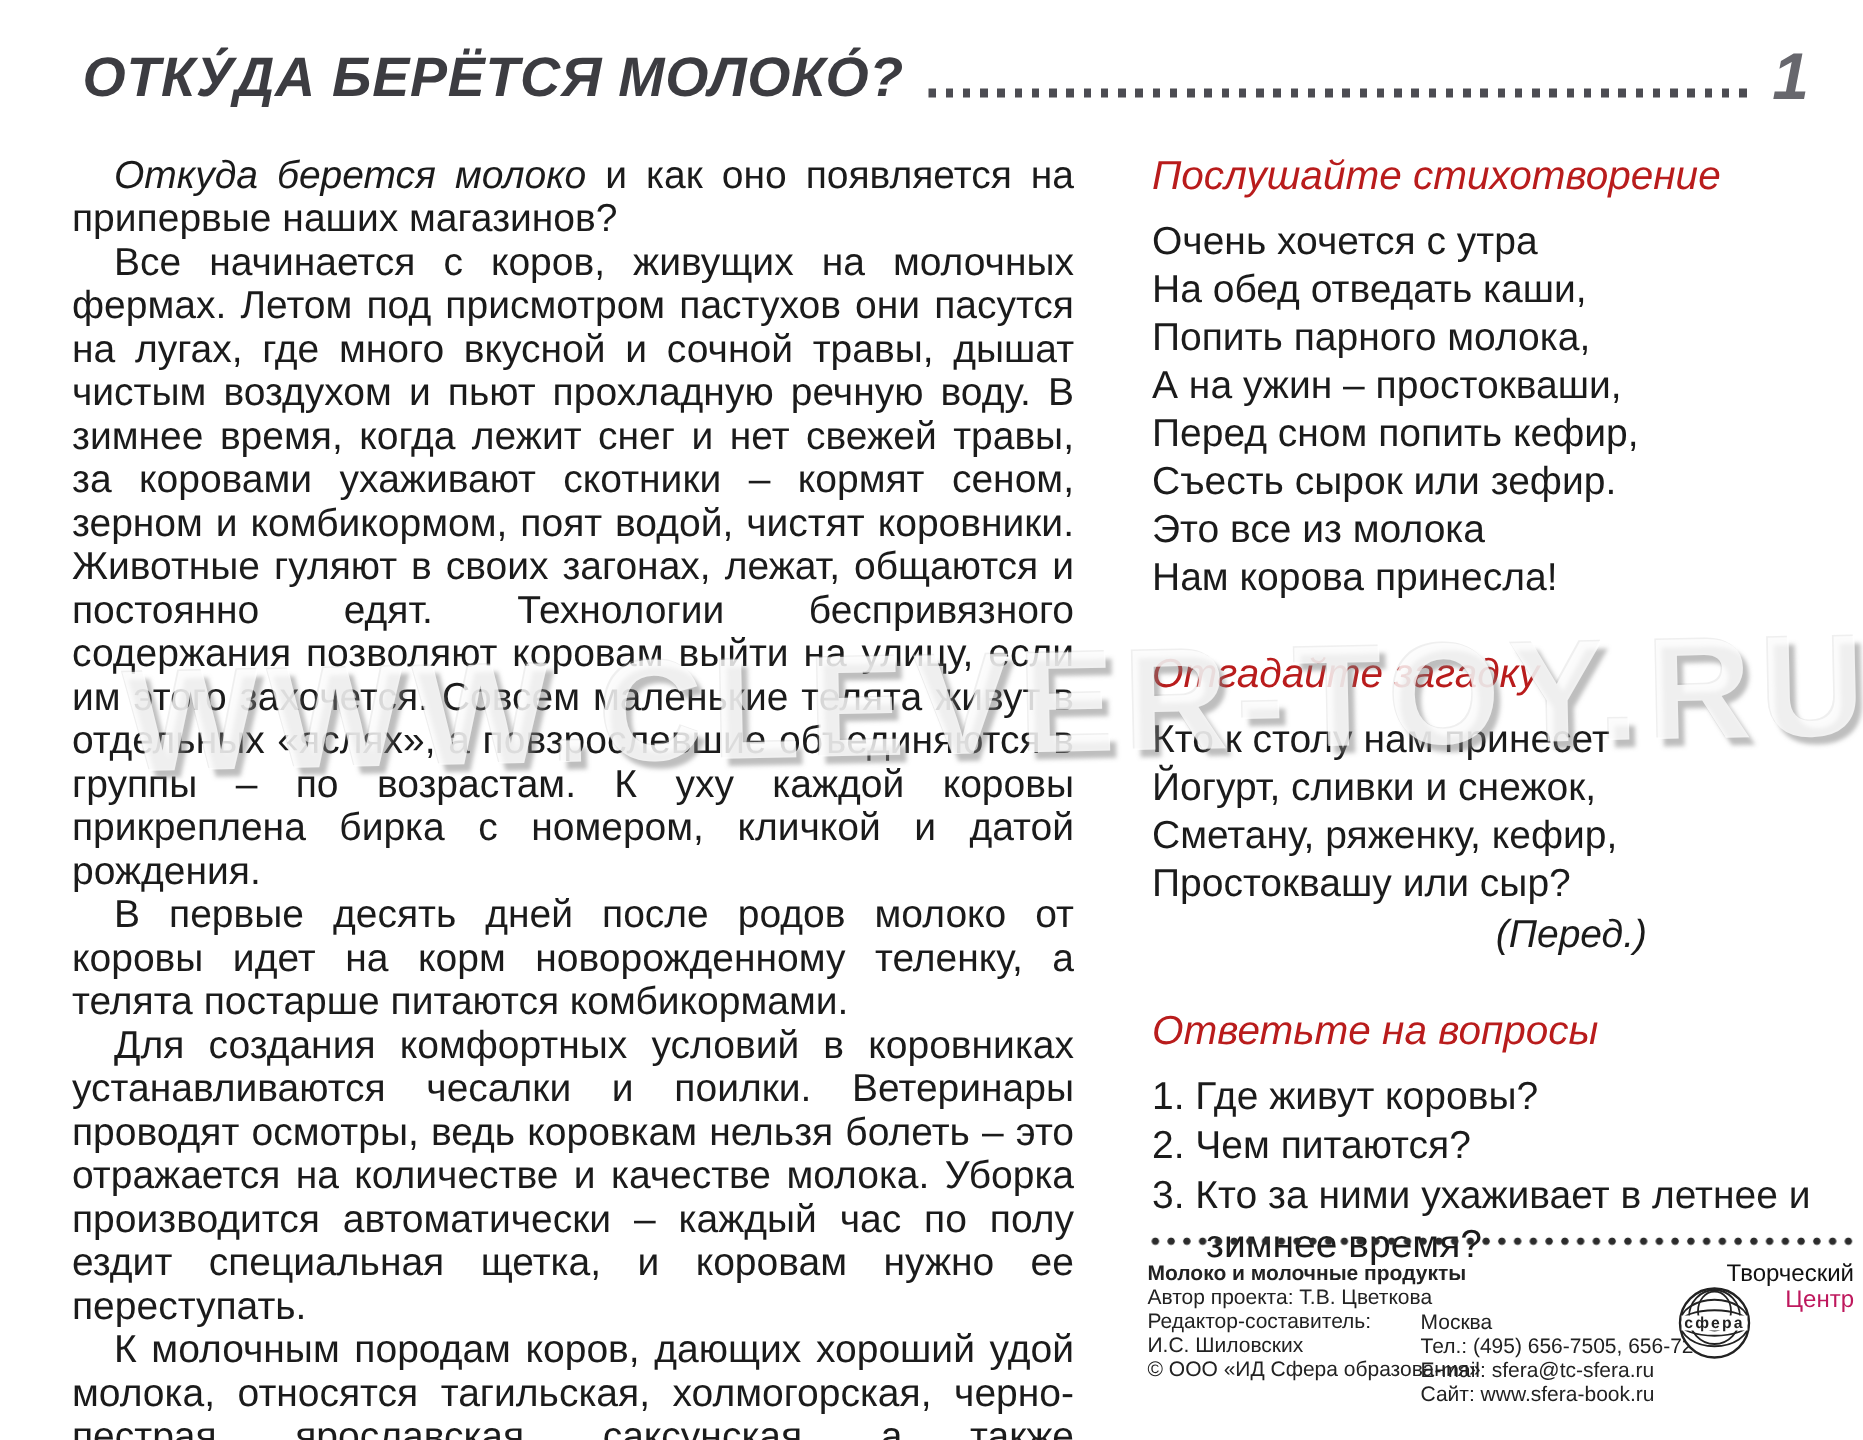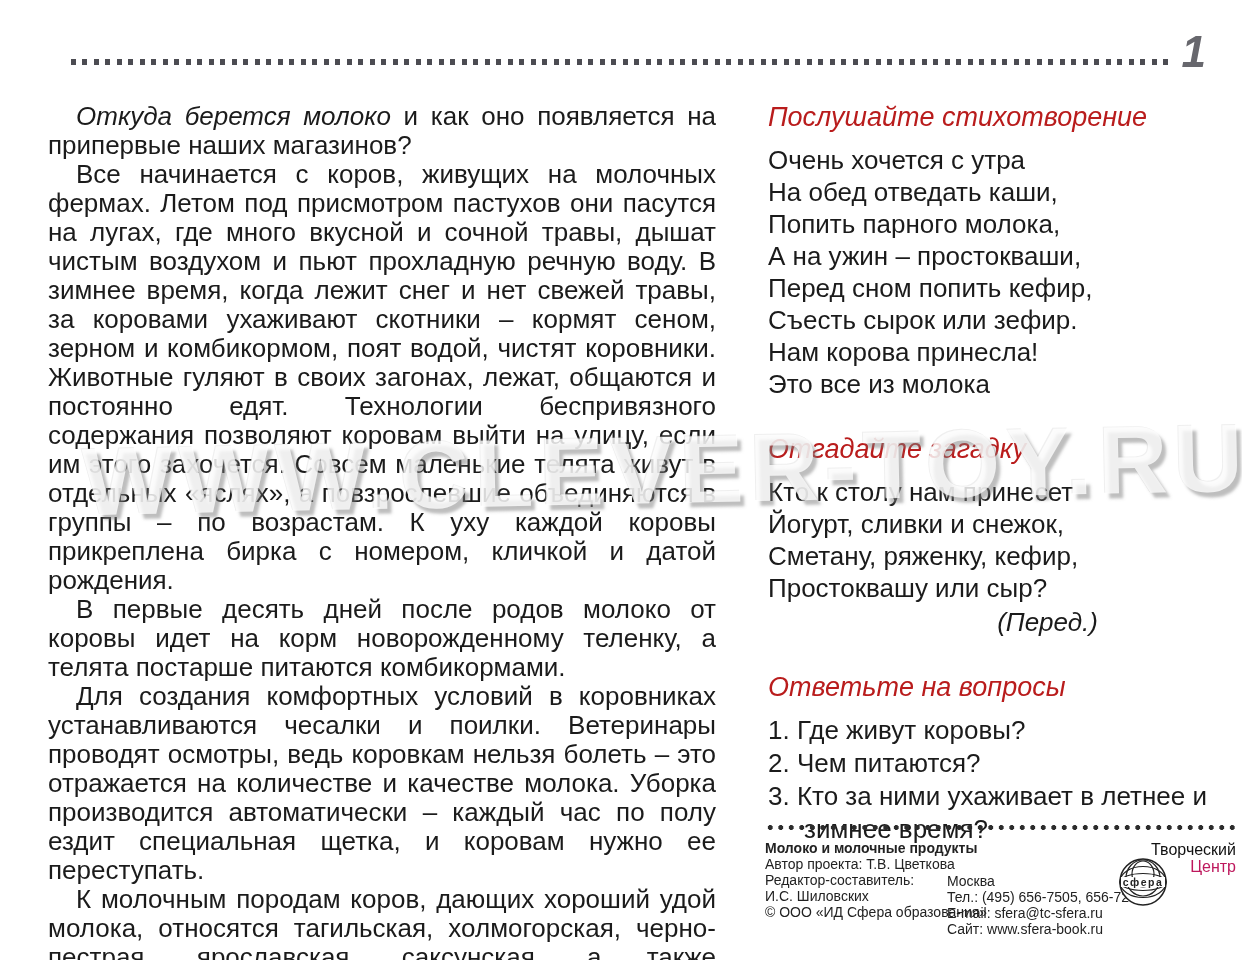--- a/index.html
+++ b/index.html
@@ -88,20 +88,21 @@
   .publisher-name1{position:absolute;right:2px;top:2px;font-size:16px;color:#111;}
   .publisher-name2{position:absolute;right:2px;top:19px;font-size:16px;color:#be185d;}
   .publisher-logo{position:absolute;left:12px;top:16px;}
 </style>
 </head>
 <body>
 
 <div class="page">
 
   <div class="title-row">
+    <div class="page-title">ОТКУ́ДА БЕРЁТСЯ МОЛОКО́?</div>
     <div class="title-leader"></div>
     <div class="page-number">1</div>
   </div>
 
   <div class="left-col">
     <p><span class="lead-italic">Откуда берется молоко</span><span> и как оно появляется на при­первые наших магазинов?</span></p>
     <p>Все начинается с коров, живущих на молочных фермах. Летом под присмотром пастухов они пасутся на лугах, где много вкусной и сочной травы, дышат чистым воздухом и пьют прохладную речную воду. В зимнее время, когда ле­жит снег и нет свежей травы, за коровами ухаживают скот­ники – кормят сеном, зерном и комбикормом, поят водой, чистят коровники. Животные гуляют в своих загонах, ле­жат, общаются и постоянно едят. Технологии беспривязно­го содержания позволяют коровам выйти на улицу, если им этого захочется. Совсем маленькие телята живут в отдель­ных «яслях», а повзрослевшие объединяются в группы – по возрастам. К уху каждой коровы прикреплена бирка с номером, кличкой и датой рождения.</p>
     <p>В первые десять дней после родов молоко от коровы идет на корм новорожденному теленку, а телята постарше питаются комбикормами.</p>
     <p>Для создания комфортных условий в коровниках уста­навливаются чесалки и поилки. Ветеринары проводят осмотры, ведь коровкам нельзя болеть – это отражается на количестве и качестве молока. Уборка производится автоматически – каждый час по полу ездит специальная щетка, и коровам нужно ее переступать.</p>
     <p>К молочным породам коров, дающих хороший удой мо­лока, относятся тагильская, холмогорская, черно-пестрая, ярославская, саксунская, а также выведенные в других странах – красная датская, айрширская, джерсейская, гол­штинская, голландская.</p>
@@ -110,22 +111,22 @@
   <div class="right-col">
 
     <div class="section">
       <div class="section-heading">Послушайте стихотворение</div>
       <div class="poem-line">Очень хочется с утра</div>
       <div class="poem-line">На обед отведать каши,</div>
       <div class="poem-line">Попить парного молока,</div>
       <div class="poem-line">А на ужин – простокваши,</div>
       <div class="poem-line">Перед сном попить кефир,</div>
       <div class="poem-line">Съесть сырок или зефир.</div>
+      <div class="poem-line">Это все из молока</div>
       <div class="poem-line">Нам корова принесла!</div>
-      <div class="poem-line">Это все из молока</div>
     </div>
 
     <div class="section">
       <div class="section-heading">Отгадайте загадку</div>
       <div class="riddle-line">Кто к столу нам принесет</div>
       <div class="riddle-line">Йогурт, сливки и снежок,</div>
       <div class="riddle-line">Сметану, ряженку, кефир,</div>
       <div class="riddle-line">Простоквашу или сыр?</div>
       <div class="riddle-answer">(Перед.)</div>
     </div>

